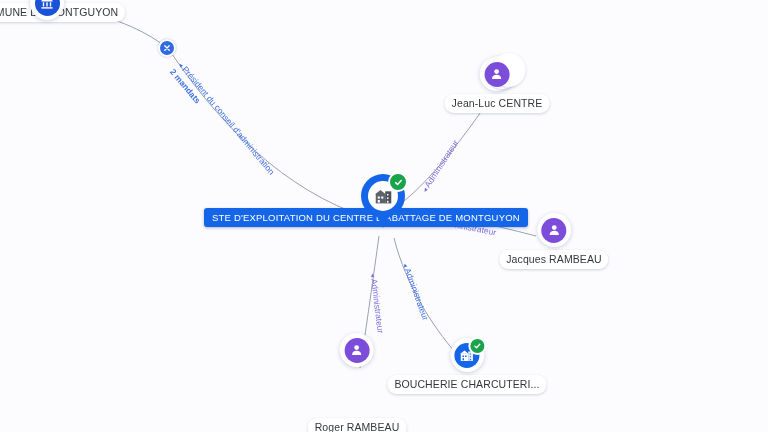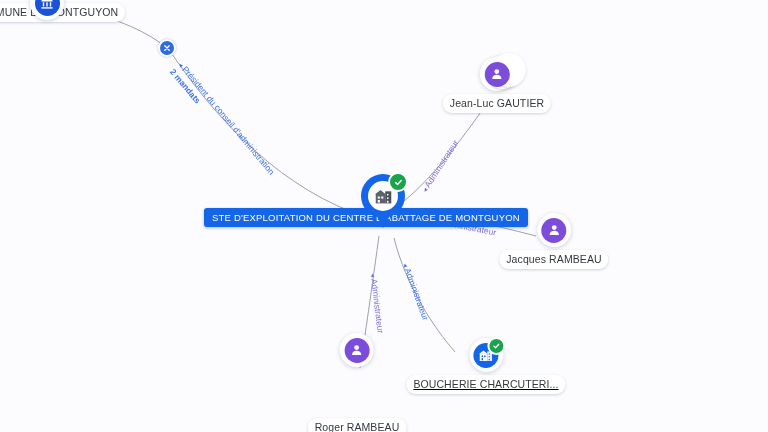--- a/index.html
+++ b/index.html
@@ -302,21 +302,21 @@
     <div class="node-circle">
       <div class="stack s1"></div>
       <div class="stack s2"></div>
       <div class="inner person">
         <svg width="14" height="14" viewBox="0 0 20 20">
           <circle cx="10" cy="6.6" r="3.4" fill="#ffffff"></circle>
           <path d="M3.4 17 C3.4 12.8 6.3 11 10 11 C13.7 11 16.6 12.8 16.6 17 Z" fill="#ffffff"></path>
         </svg>
       </div>
     </div>
-    <div class="node-label">Jean-Luc GAUTIER</div>
+    <div class="node-label">Jean-Luc CENTRE</div>
   </div>
 
   <div class="node" style="left:554px; top:241px;">
     <div class="node-circle">
       <div class="inner person">
         <svg width="14" height="14" viewBox="0 0 20 20">
           <circle cx="10" cy="6.6" r="3.4" fill="#ffffff"></circle>
           <path d="M3.4 17 C3.4 12.8 6.3 11 10 11 C13.7 11 16.6 12.8 16.6 17 Z" fill="#ffffff"></path>
         </svg>
       </div>
@@ -329,21 +329,21 @@
       <div class="inner person">
         <svg width="14" height="14" viewBox="0 0 20 20">
           <circle cx="10" cy="6.6" r="3.4" fill="#ffffff"></circle>
           <path d="M3.4 17 C3.4 12.8 6.3 11 10 11 C13.7 11 16.6 12.8 16.6 17 Z" fill="#ffffff"></path>
         </svg>
       </div>
     </div>
     <div class="node-label">Roger RAMBEAU</div>
   </div>
 
-  <div class="node" style="left:486px; top:366px;text-decoration:underline;">
+  <div class="node" style="left:467px; top:366px;">
     <div class="node-circle">
       <div class="inner company">
         <svg width="15" height="15" viewBox="0 0 22 22">
           <rect x="2" y="8" width="11" height="11" fill="#ffffff"></rect>
           <rect x="13" y="5" width="7" height="14" fill="#e8eefb"></rect>
           <path d="M1.2 8.4 L7.5 3.6 L13.5 8.4 Z" fill="#ffffff"></path>
           <rect x="4.6" y="11" width="2.2" height="2.2" fill="#1565e8"></rect>
           <rect x="8.4" y="11" width="2.2" height="2.2" fill="#1565e8"></rect>
           <rect x="4.6" y="15" width="2.2" height="3" fill="#1565e8"></rect>
           <rect x="15.2" y="8" width="1.6" height="1.6" fill="#1565e8"></rect>

